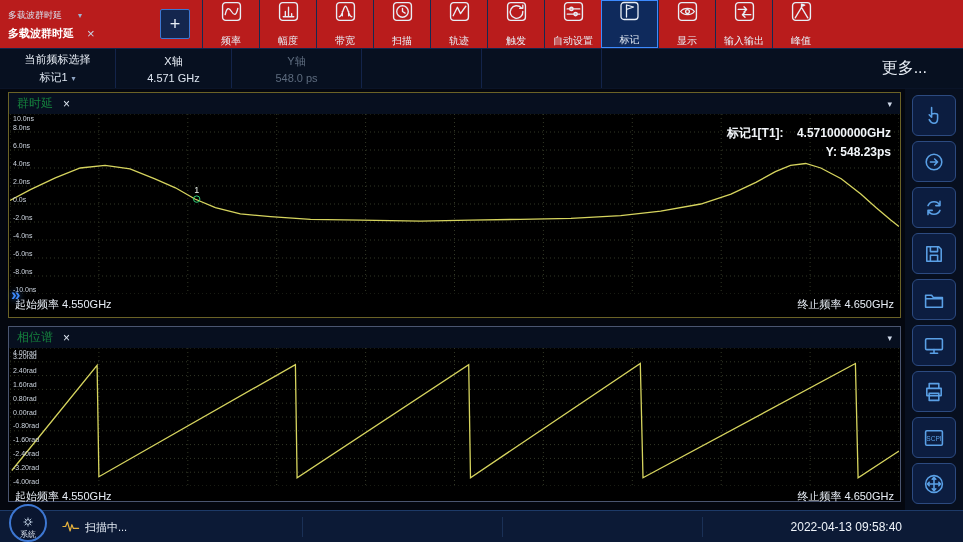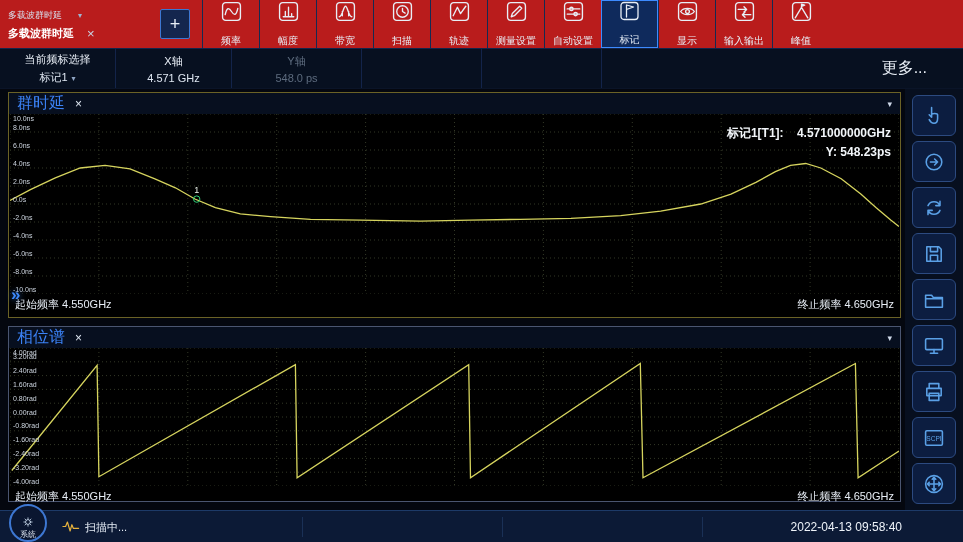--- a/index.html
+++ b/index.html
@@ -32,21 +32,21 @@
   .c-value{font-size:11px;color:#dfe7f2;white-space:nowrap}
   .cell.dis .c-label,.cell.dis .c-value{color:#5d6b7e}
   .c-caret{color:#8fa5c4;font-size:8px;margin-left:4px}
   .more{margin-left:auto;align-self:center;padding-right:36px;font-size:16px;color:#e8eef6;cursor:pointer}
 
   
   .panel{position:absolute;left:8px;width:893px;background:#000;border:1px solid #6b6226}
   .panel1{top:92px;height:226px}
   .panel2{top:326px;height:176px;border-color:#4a5570}
   .p-head{height:21px;display:flex;align-items:center;padding:0 8px;background:#070f1f}
-  .p-title{color:#3b82f6;font-size:16px}
+  .p-title{color:#15803d;font-size:12px}
   .p-close{margin-left:10px;color:#dfe7f2;font-size:12px;cursor:pointer}
   .p-caret{margin-left:auto;color:#cfd9e8;font-size:9px;cursor:pointer}
   .plot{position:relative;margin:0 1px;height:180px;background:#000}
   .panel2 .plot{height:138px}
   .plot svg{position:absolute;left:0;top:0;width:100%;height:100%}
   .grid{stroke:#333827;stroke-width:1;stroke-dasharray:1 3}
   .trace{fill:none;stroke-width:1.3}
   .plot svg text{stroke:none}
   .yticks{position:absolute;left:3px;top:0;bottom:0;pointer-events:none}
   .ytick{position:absolute;font-size:7px;color:#cdd5df;white-space:nowrap;line-height:8px}
@@ -122,23 +122,24 @@
         <div class="tb-item">
           <svg class="ic" viewBox="0 0 20 20">
             <rect x="1.5" y="1.5" width="17" height="17" rx="3"></rect>
             <path d="M4,14 L8,6 L11,12 L16,5"></path>
           </svg>
           <div class="tb-label">轨迹</div>
         </div>
         <div class="tb-item">
           <svg class="ic" viewBox="0 0 20 20">
             <rect x="1.5" y="1.5" width="17" height="17" rx="3"></rect>
-            <path d="M5,15 l1,-3 l7,-7 l2,2 l-7,7 z"></path>
-          </svg>
-          <div class="tb-label">测量设置</div>
+            <path d="M14.5,6.5 A6,6 0 1 0 16,10"></path>
+            <path d="M16,4 v3 h-3"></path>
+          </svg>
+          <div class="tb-label">触发</div>
         </div>
         <div class="tb-item">
           <svg class="ic" viewBox="0 0 20 20">
             <rect x="1.5" y="1.5" width="17" height="17" rx="3"></rect>
             <path d="M4,7.5 h12 M4,12.5 h12"></path>
             <circle cx="8" cy="7.5" r="1.6"></circle>
             <circle cx="12" cy="12.5" r="1.6"></circle>
           </svg>
           <div class="tb-label">自动设置</div>
         </div>

